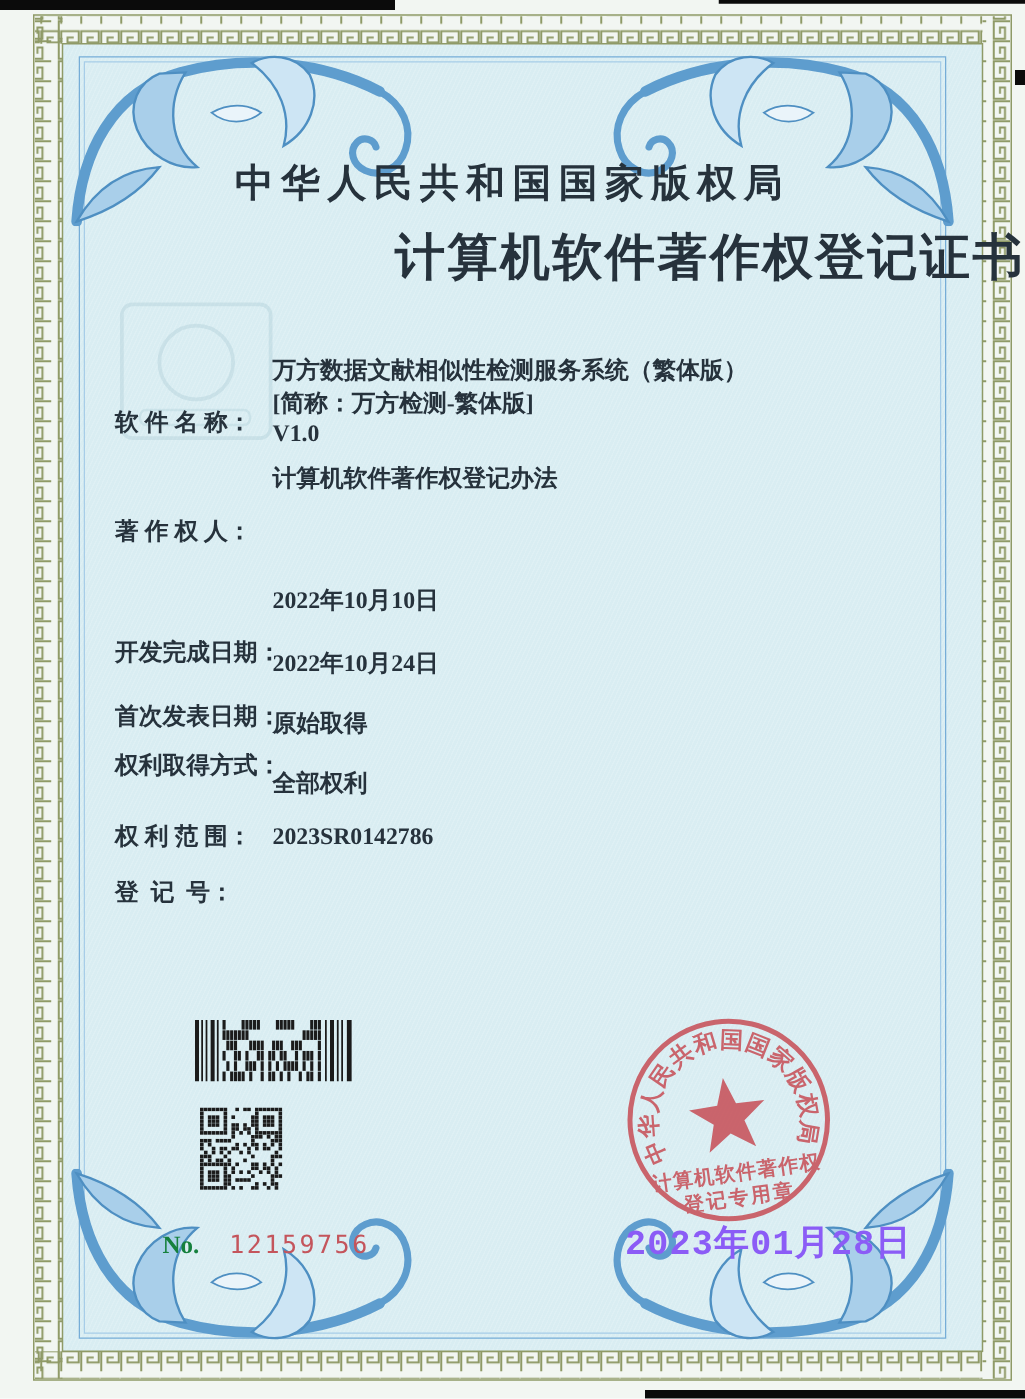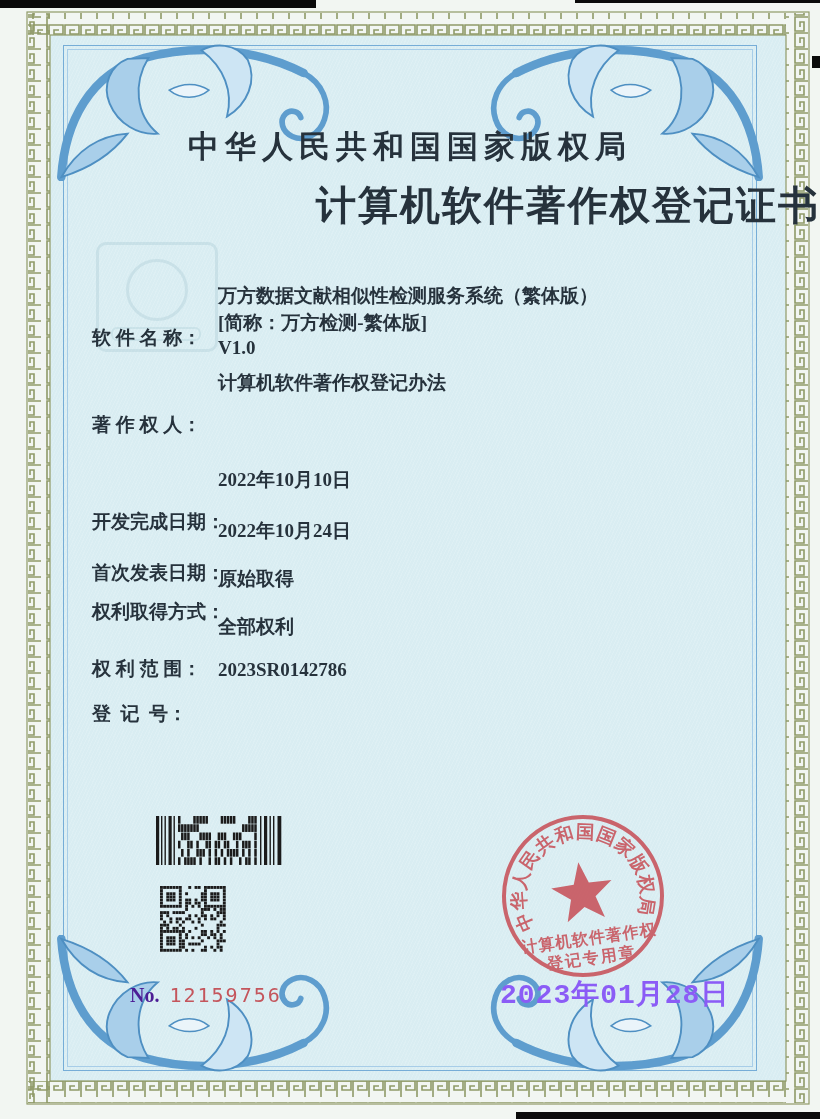--- a/index.html
+++ b/index.html
@@ -27,21 +27,21 @@
   
   .issuer{position:absolute;left:0;top:126px;width:100%;text-align:center;font-size:31px;font-weight:bold;letter-spacing:6px;}
   .cert-title{position:absolute;left:0;top:178px;width:100%;text-align:right;font-size:40px;font-weight:bold;letter-spacing:2px;}
   .cert-no{position:absolute;right:76px;top:243px;font-size:17px;font-weight:bold;letter-spacing:.5px;}
   .cert-no .gap{display:inline-block;width:14px;}
   .lbl{position:absolute;left:92px;font-size:19px;font-weight:bold;white-space:pre;z-index:3;margin-top:42px;}
   .val{position:absolute;left:218px;font-size:19px;font-weight:bold;white-space:pre;z-index:3;}
   .statement{position:absolute;left:90px;top:702px;width:657px;font-size:19.5px;line-height:47px;
              font-weight:600;text-indent:2.5em;text-align:justify;}
   .serial{position:absolute;left:130px;top:983px;font-size:20px;}
-  .serial .prefix{color:#4c1d95;font-weight:bold;margin-right:10px;}
+  .serial .prefix{color:#15803d;font-weight:bold;margin-right:24px;}
   .serial .digits{color:#c4555c;font-family:"DejaVu Sans Mono",monospace;letter-spacing:2px;}
   .issue-date{position:absolute;left:500px;top:975px;font-size:28px;font-weight:bold;letter-spacing:1px;color:#8b5cf6;font-family:Liberation Mono, monospace;}
   .barcode{position:absolute;left:156px;top:816px;width:126px;height:50px;}
   .qr{position:absolute;left:160px;top:886px;width:66px;height:66px;}
   .seal{position:absolute;left:465px;top:778px;width:236px;height:236px;opacity:.9;}
   
   .art{position:absolute;background:#0b0b0b;}
   .art1{left:0;top:0;width:316px;height:8px;}
   .art2{left:575px;top:0;width:245px;height:3px;}
   .art3{left:516px;top:1112px;width:304px;height:7px;}

